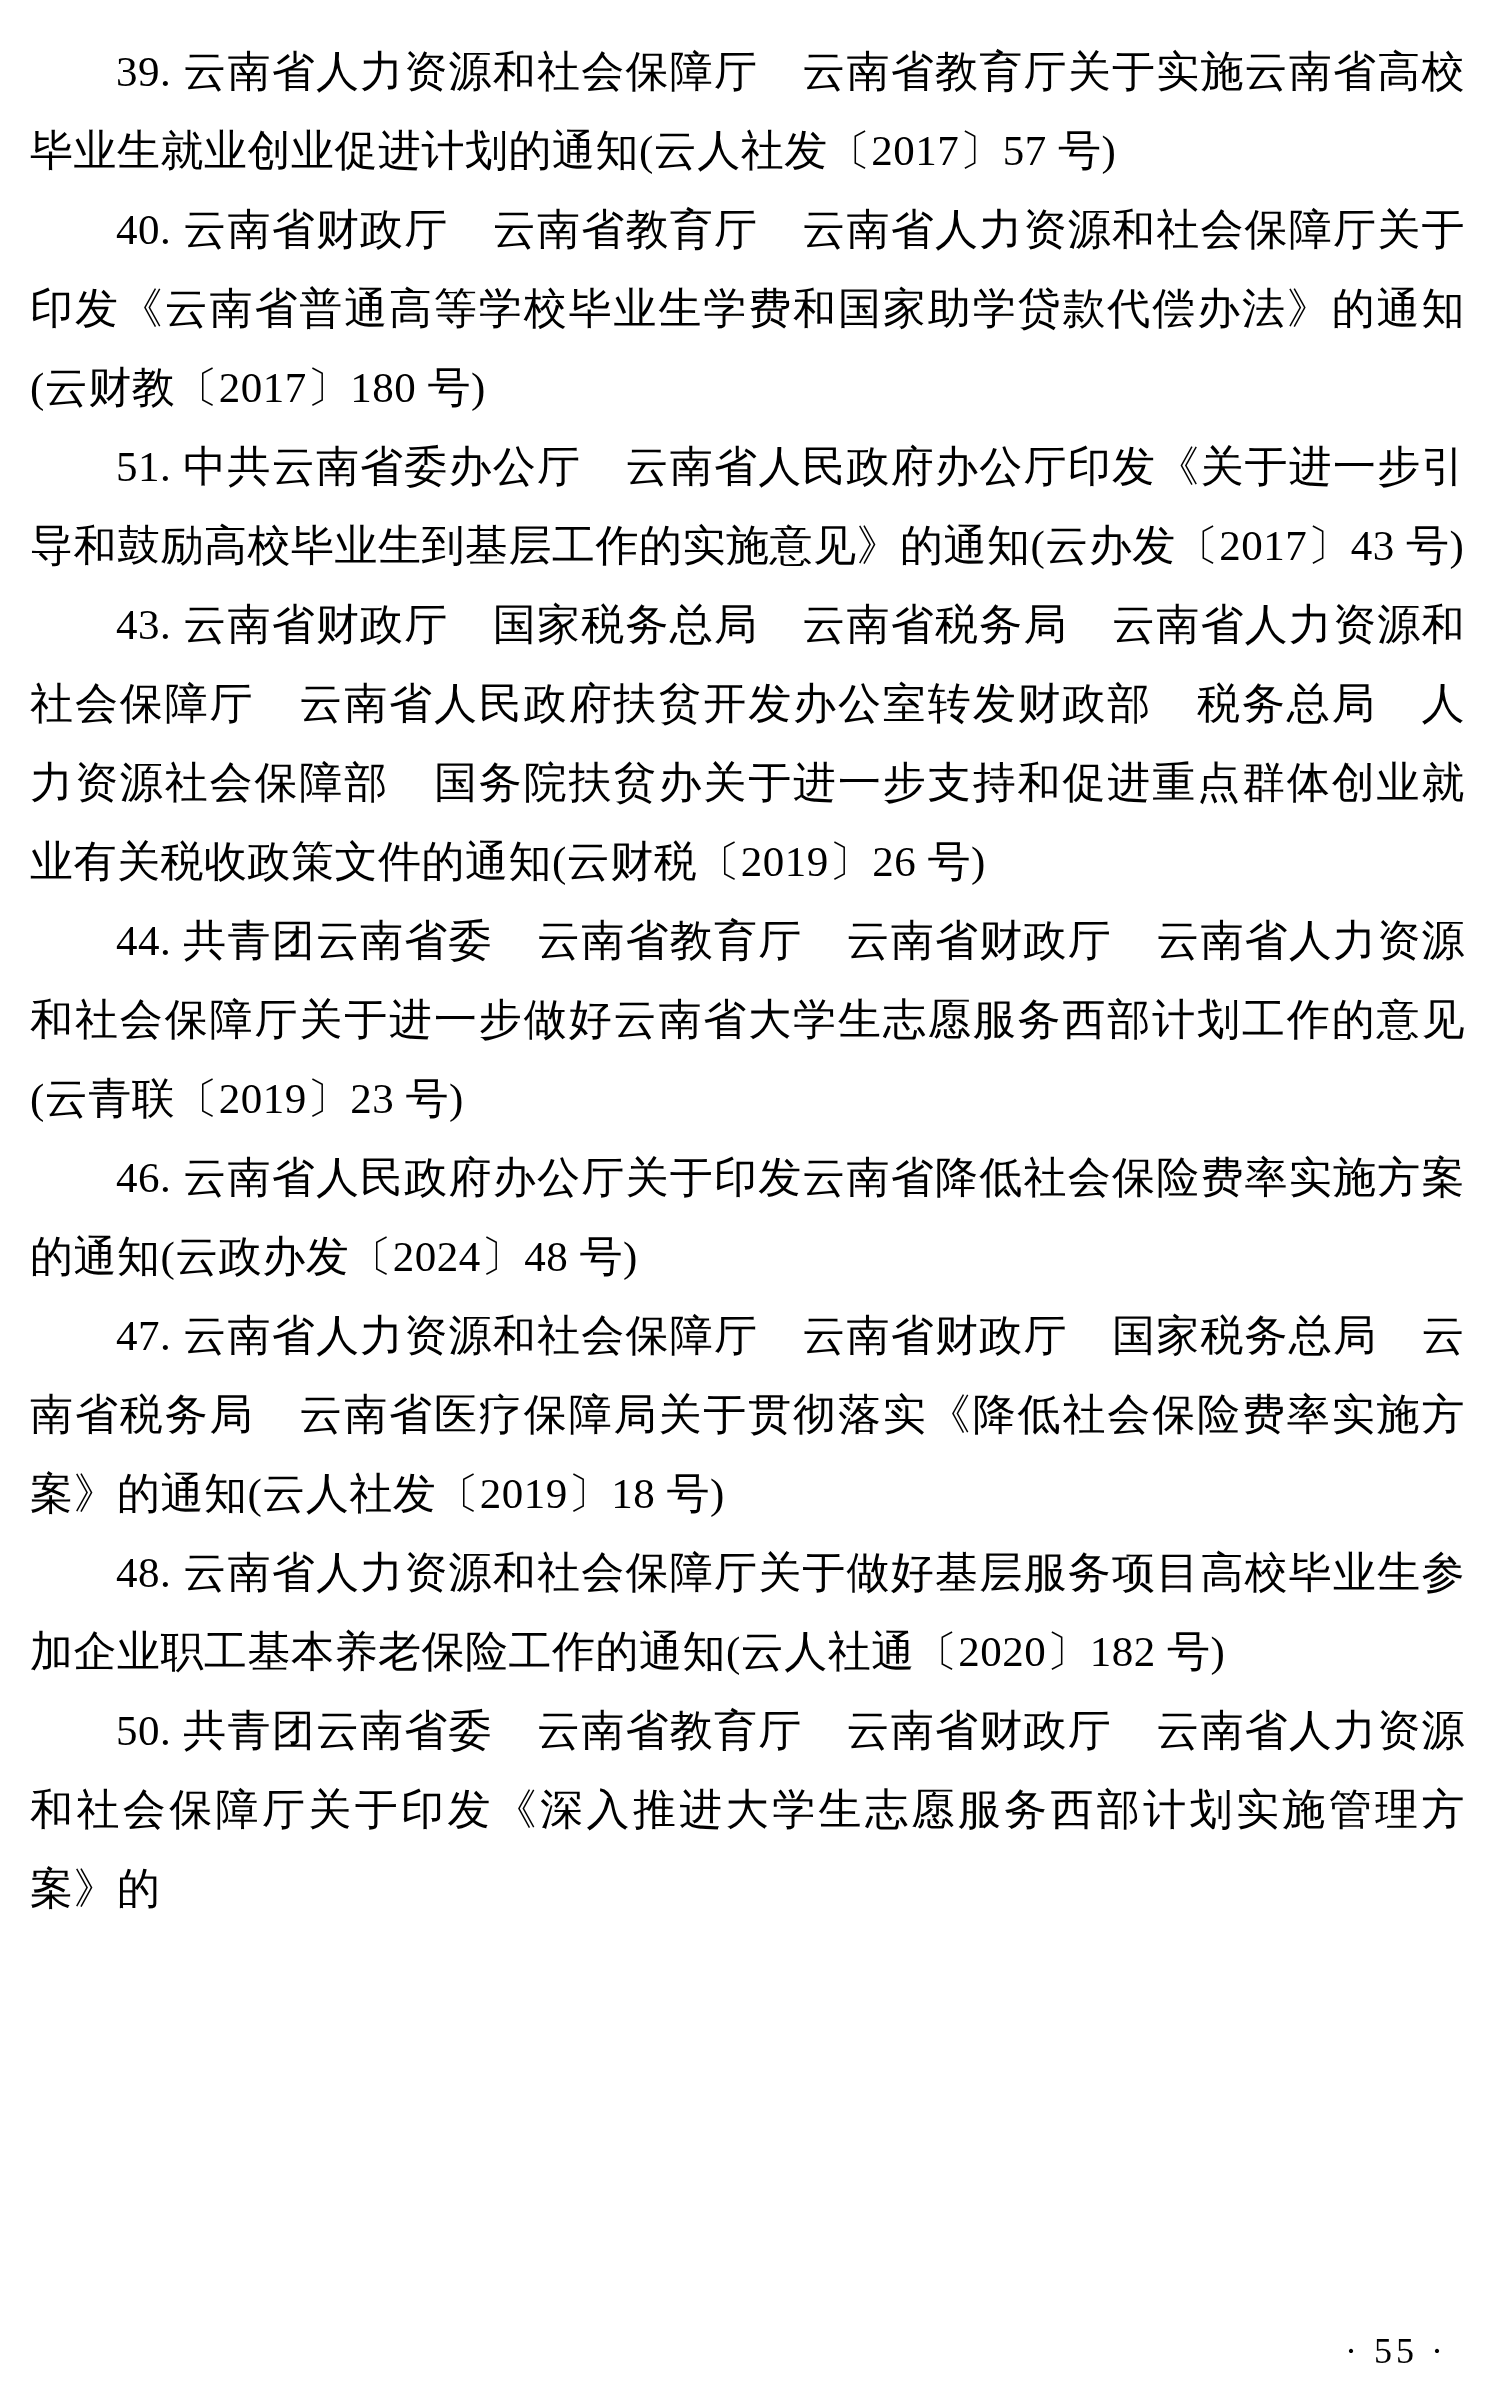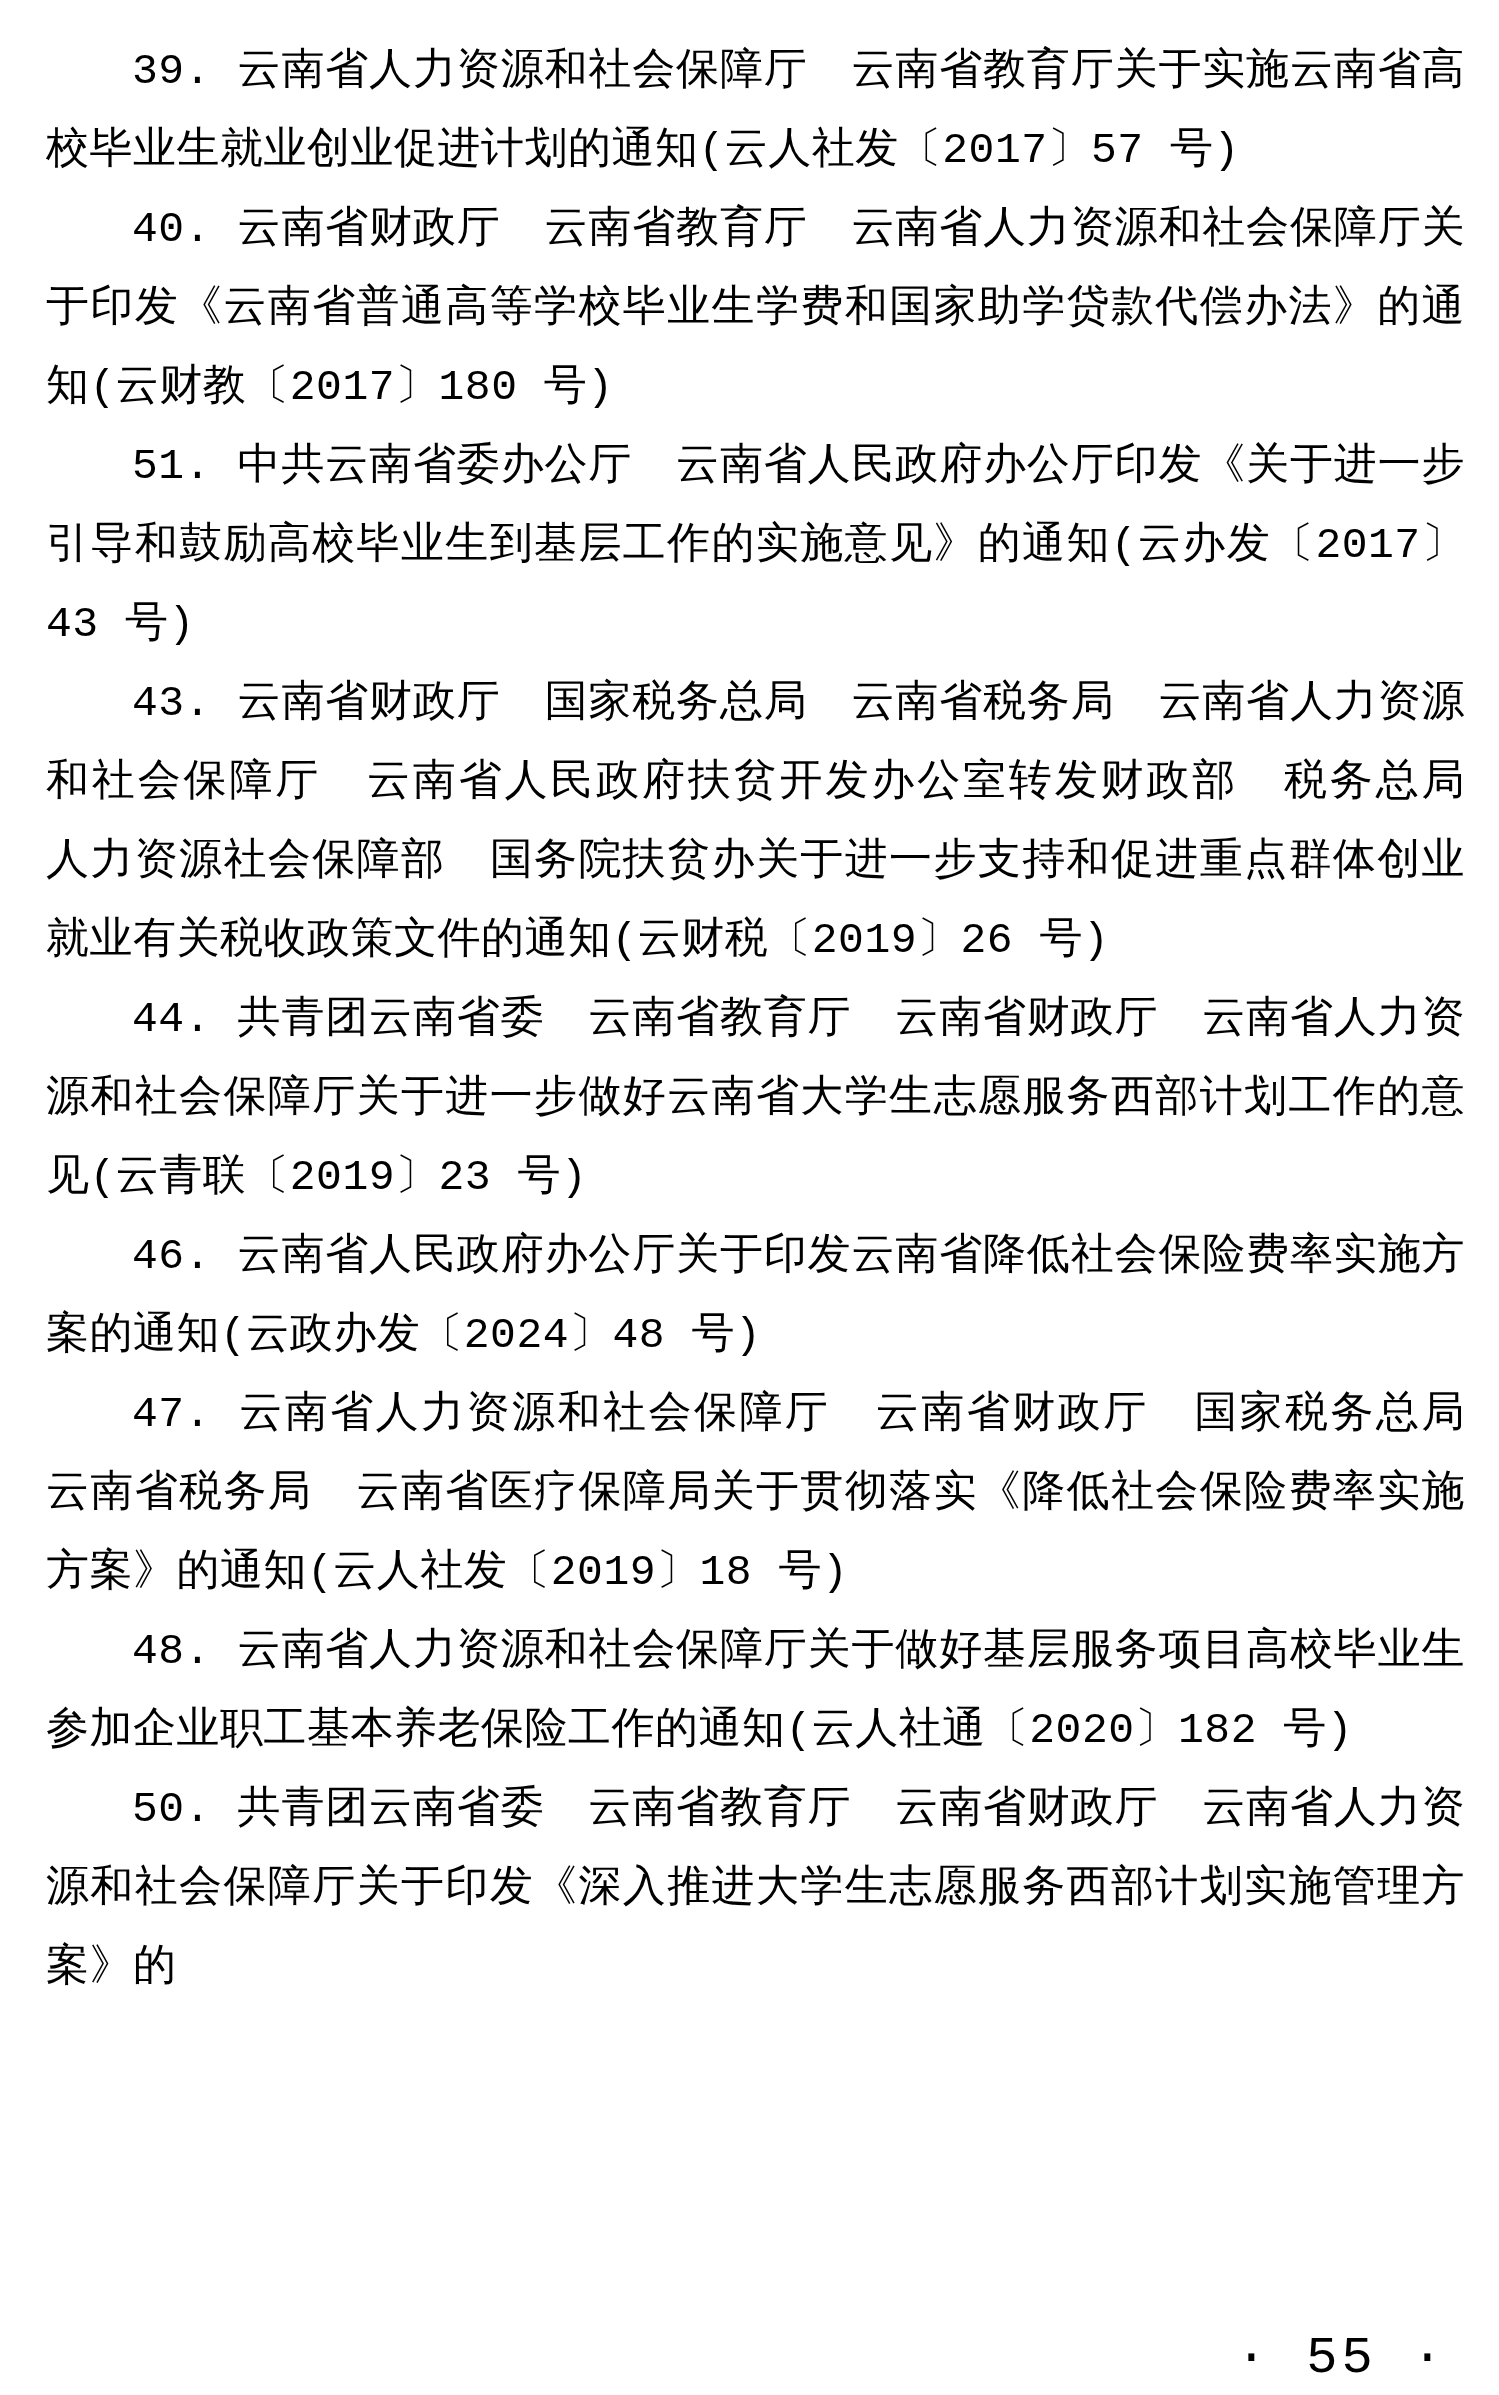--- a/index.html
+++ b/index.html
@@ -6,39 +6,39 @@
     margin: 0;
     padding: 0;
     background: #ffffff;
   }
   .page {
     position: relative;
     width: 1499px;
     height: 2395px;
     background: #ffffff;
     box-sizing: border-box;
-    padding: 32px 34px 0 46px;
-    font-family: Liberation Mono, monospace;
+    padding: 32px 34px 0 30px;
+    font-family: Liberation Serif, serif;
     color: #000000;
     overflow: hidden;
   }
   .para {
     margin: 0;
     font-size: 43px;
     line-height: 79px;
     text-align: justify;
     text-justify: inter-ideograph;
     text-indent: 2em;
     letter-spacing: 0.5px;
   }
   .page-num {
     position: absolute;
     right: 52px;
-    bottom: 14px;
-    font-size: 52px;
+    bottom: 22px;
+    font-size: 36px;
     line-height: 44px;
     letter-spacing: 4px;
   }
 </style>
 </head>
 <body>
 
 <div class="page">
   <p class="para">39. 云南省人力资源和社会保障厅　云南省教育厅关于实施云南省高校毕业生就业创业促进计划的通知(云人社发〔2017〕57 号)</p>
   <p class="para">40. 云南省财政厅　云南省教育厅　云南省人力资源和社会保障厅关于印发《云南省普通高等学校毕业生学费和国家助学贷款代偿办法》的通知(云财教〔2017〕180 号)</p>

